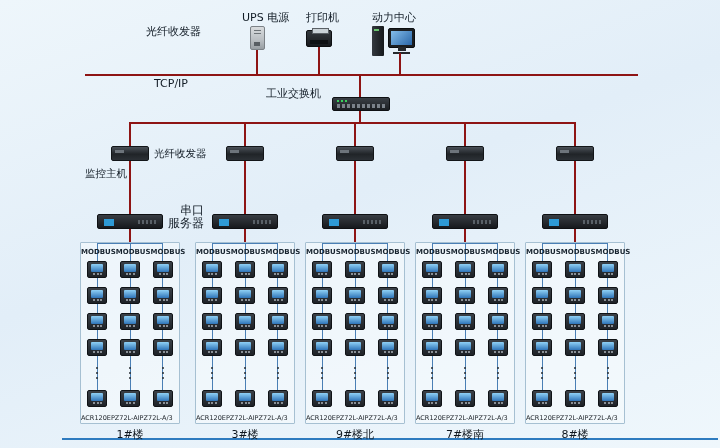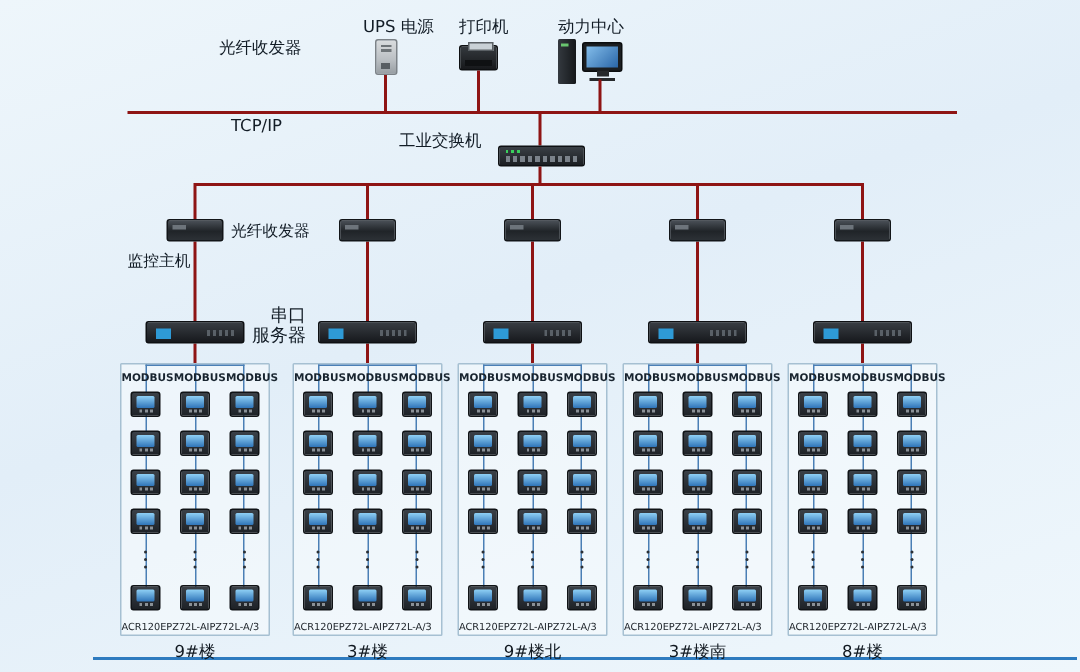--- a/index.html
+++ b/index.html
@@ -161,21 +161,21 @@
             <div class="vdots">
               <i></i>
               <i></i>
               <i></i>
             </div>
             <div class="meter"></div>
           </div>
         </div>
         <div class="model">ACR120EPZ72L-AIPZ72L-A/3</div>
       </div>
-      <div class="gname">9#楼</div>
+      <div class="gname">1#楼</div>
     </div>
     <div class="gcell" style="left: 195px;">
       <div class="drop d1"></div>
       <div class="transceiver-icon"></div>
       <div class="drop d2"></div>
       <div class="server-icon"></div>
       <div class="drop d3"></div>
       <div class="gbox">
         <div class="branch"></div>
         <div class="colline" style="left: calc(16.67% - 0.5px);"></div>
@@ -335,21 +335,21 @@
             <div class="vdots">
               <i></i>
               <i></i>
               <i></i>
             </div>
             <div class="meter"></div>
           </div>
         </div>
         <div class="model">ACR120EPZ72L-AIPZ72L-A/3</div>
       </div>
-      <div class="gname">3#楼南</div>
+      <div class="gname">7#楼南</div>
     </div>
     <div class="gcell" style="left: 525px;">
       <div class="drop d1"></div>
       <div class="transceiver-icon"></div>
       <div class="drop d2"></div>
       <div class="server-icon"></div>
       <div class="drop d3"></div>
       <div class="gbox">
         <div class="branch"></div>
         <div class="colline" style="left: calc(16.67% - 0.5px);"></div>

